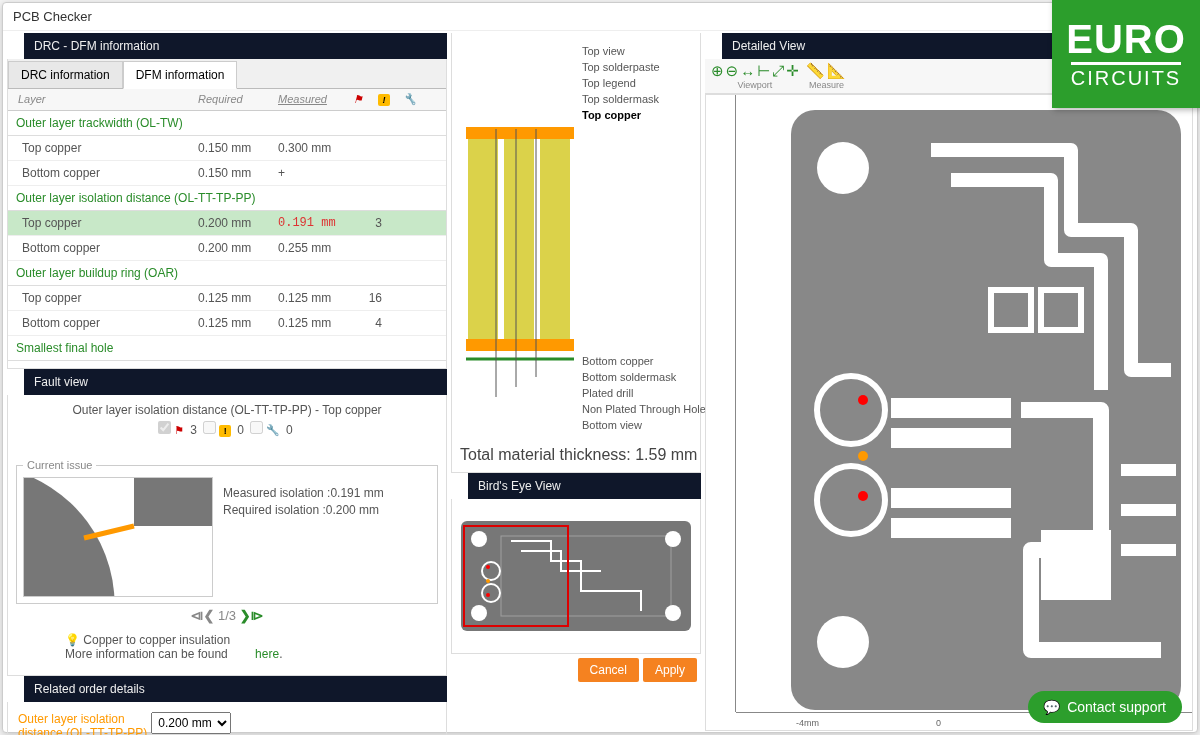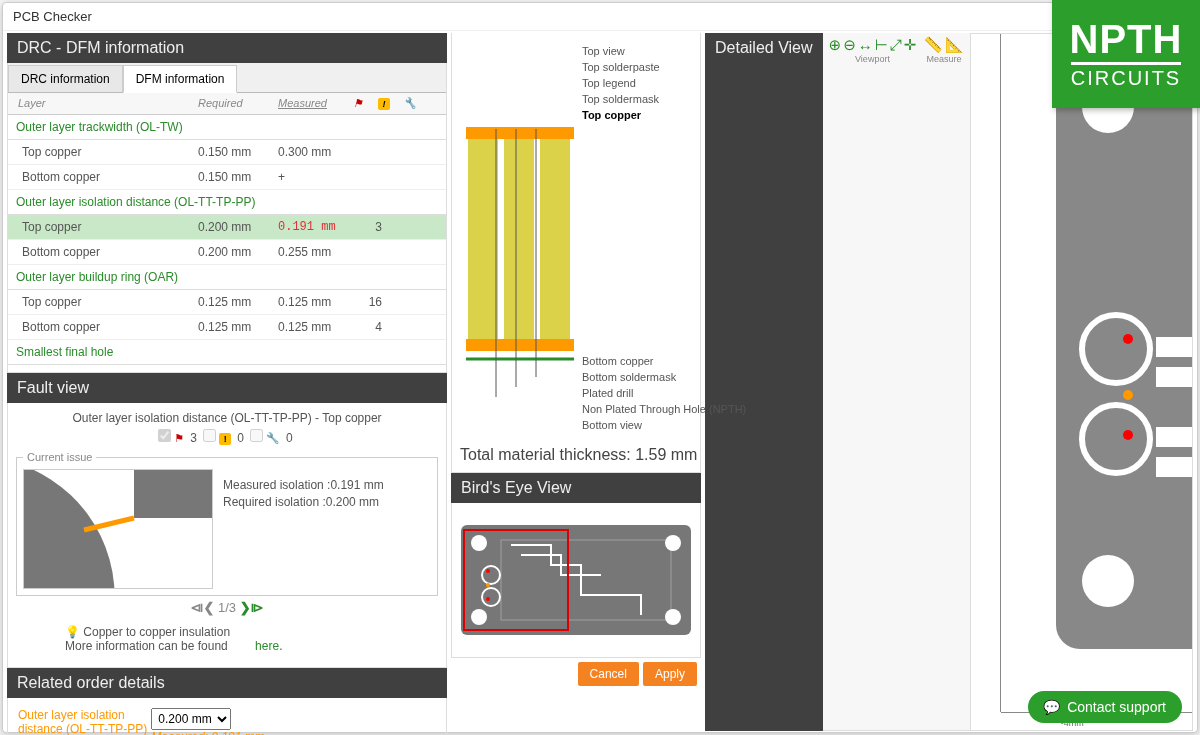--- a/index.html
+++ b/index.html
@@ -5,23 +5,23 @@
 * { box-sizing: border-box; margin: 0; padding: 0; font-family: Arial, sans-serif; }
 body { background: #f5f5f5; width: 1200px; height: 735px; overflow: hidden; position: relative; }
 
 .main-window { background: #fff; border: 1px solid #ccc; border-radius: 4px; margin: 2px; height: 731px; box-shadow: 0 2px 8px rgba(0,0,0,0.2); }
 .title-bar { padding: 6px 10px; font-size: 13px; color: #333; position: relative; border-bottom: 1px solid #eee; }
 .close-btn { position: absolute; right: 4px; top: 2px; width: 14px; height: 14px; background: #d00; color: #fff; text-align: center; line-height: 11px; font-size: 10px; border-radius: 2px; cursor: pointer; }
 
 .columns { display: flex; height: 702px; gap: 4px; padding: 2px 4px; }
 .col-left { width: 440px; display: flex; flex-direction: column; }
 .col-mid { width: 250px; display: flex; flex-direction: column; }
-.col-right { flex: 1; display: flex; }
-
-.panel-header { background: #404040; color: #eee; font-size: 16px; padding: 6px 10px; }
+.col-right { flex: 1; display: flex; flex-direction: column; }
+
+.panel-header { background: #0f172a; color: #eee; font-size: 12px; padding: 6px 10px; margin-left: 17px; }
 .panel-body { border-left: 1px solid #ddd; border-right: 1px solid #ddd; border-bottom: 1px solid #ddd; }
 
 .tabs { display: flex; background: #f0f0f0; border-bottom: 1px solid #bbb; }
 .tab { padding: 6px 12px; font-size: 12px; border: 1px solid #ccc; border-bottom: none; margin-top: 2px; background: #e8e8e8; cursor: pointer; }
 .tab.active { background: #fff; border-bottom: 1px solid #fff; margin-bottom: -1px; }
 
 .table-header { display: flex; background: #f7f7f7; font-size: 11px; color: #888; padding: 4px 0; border-bottom: 1px solid #ccc; font-style: italic; }
 .th-layer { width: 190px; padding-left: 10px; }
 .th-req { width: 80px; }
 .th-meas { width: 75px; text-decoration: underline; }
@@ -38,21 +38,21 @@
 .data-row { display: flex; padding: 5px 0; border-bottom: 1px solid #eee; color: #555; }
 .data-row.selected { background: #c8e8c8; }
 .data-row .c1 { width: 190px; padding-left: 14px; }
 .data-row .c2 { width: 80px; }
 .data-row .c3 { width: 75px; }
 .data-row .c3.error { color: #d33; font-family: Liberation Mono, monospace; }
 .data-row .c4 { width: 35px; text-align:right; padding-right:6px;}
 
 .fault-body { padding: 8px; font-size: 12px; color: #555; text-align: center; }
 .fault-title { margin-bottom: 4px; }
-.fault-counts { margin-bottom: 6px; }
+.fault-counts { margin-bottom: 22px; }
 .fault-counts span { margin: 0 3px; }
 .issue-box { border: 1px solid #ccc; padding: 6px; text-align: left; position: relative; }
 .issue-box legend { font-size: 11px; color: #888; padding: 0 4px; }
 .issue-content { display: flex; gap: 10px; }
 .issue-graphic { width: 190px; height: 120px; background: #fff; border: 1px solid #ccc; position: relative; overflow: hidden; }
 .issue-text { font-size: 12px; color: #555; line-height: 1.4; padding-top: 8px;}
 .nav-pager { text-align: center; font-size: 13px; color: #888; padding: 4px; }
 .nav-pager .arr { color: #2a8c2a; cursor: pointer; font-weight: bold; }
 .nav-pager .arr.dim { color: #888; }
 .tip-text { font-size: 12px; color: #555; padding: 6px 8px; margin-left: 41px; }
@@ -333,20 +333,20 @@
             <rect x="250" y="420" width="70" height="70" fill="#fff"></rect>
             <path d="M 330 360 L 385 360 M 330 400 L 385 400 M 330 440 L 385 440" stroke="#fff" stroke-width="12"></path>
           </svg>
         </div>
       </div>
     </div>
   </div>
 </div>
 
 <div class="logo">
-  <div class="logo-top">NPTH</div>
+  <div class="logo-top">EURO</div>
   <div class="logo-bot">CIRCUITS</div>
 </div>
 
 <div class="support-btn">
   <span>💬</span>
   <span>Contact support</span>
 </div>
 
 </body></html>

